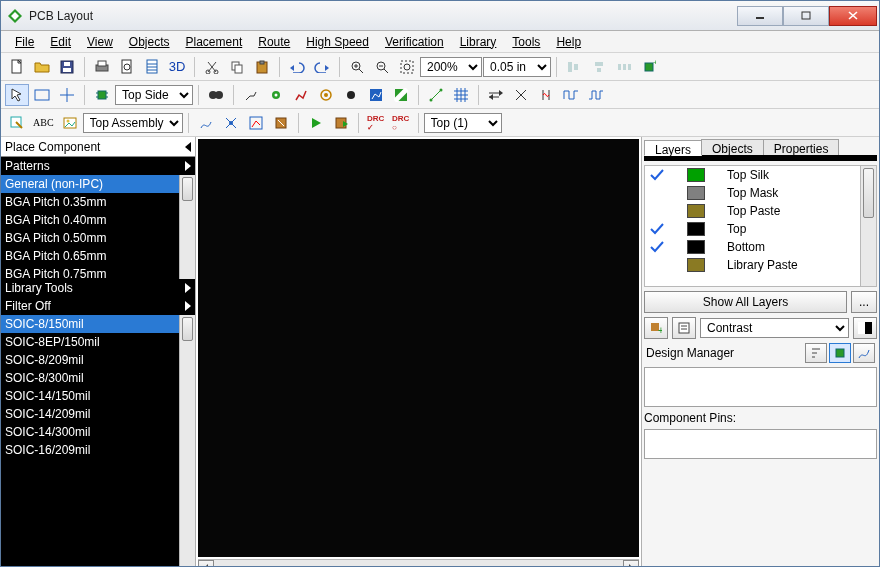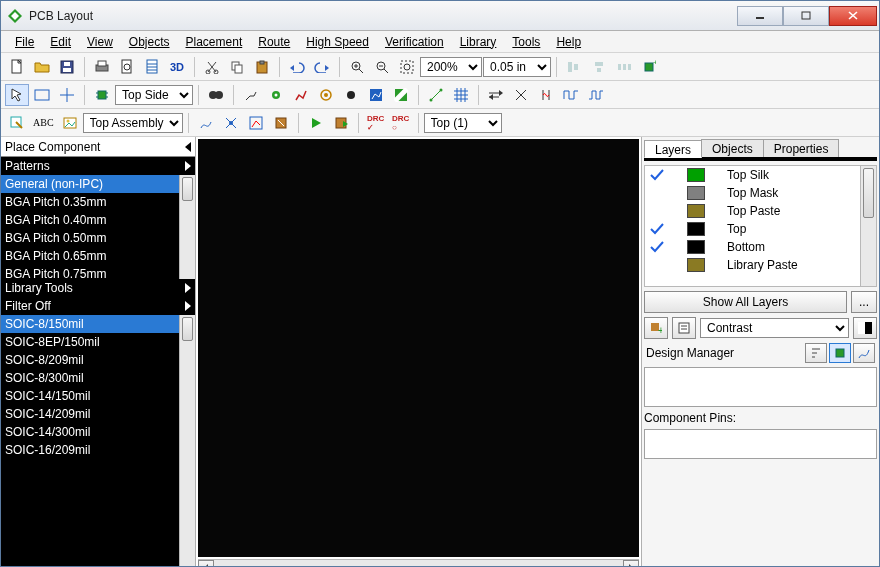--- a/index.html
+++ b/index.html
@@ -61,21 +61,21 @@
   display: inline-flex; align-items: center; justify-content: center;
   padding: 0 3px;
 }
 .tb-select {
   height: 20px;
   border: 1px solid #8a8a8a;
   background: #fff;
   font-size: 12px;
   padding: 0 2px;
 }
-.tb-3d { color:#1040b0; font-weight:bold; font-size:11px;}
+.tb-3d { color:#1040b0; font-weight:normal; font-size:13px;}
 
 .workspace {
   display: flex;
   height: 440px;
 }
 .left-panel {
   width: 195px;
   background:#fff;
   border-right:1px solid #b0b0b0;
   display:flex;
@@ -151,21 +151,21 @@
   border-left:1px solid #b0b0b0;
   background:#f5f5f5;
   display:flex;
   flex-direction:column;
   padding:2px;
   gap:4px;
 }
 .tabrow {
   display:flex;
   height:22px;
-  border-bottom:4px solid #000000;
+  border-bottom:6px solid #000000;
 }
 .tab {
   padding:2px 10px;
   background:#e8e8e8;
   border:1px solid #a0a0a0;
   border-bottom:none;
   margin-right:-1px;
   font-size:12px;
   position:relative;
 }

